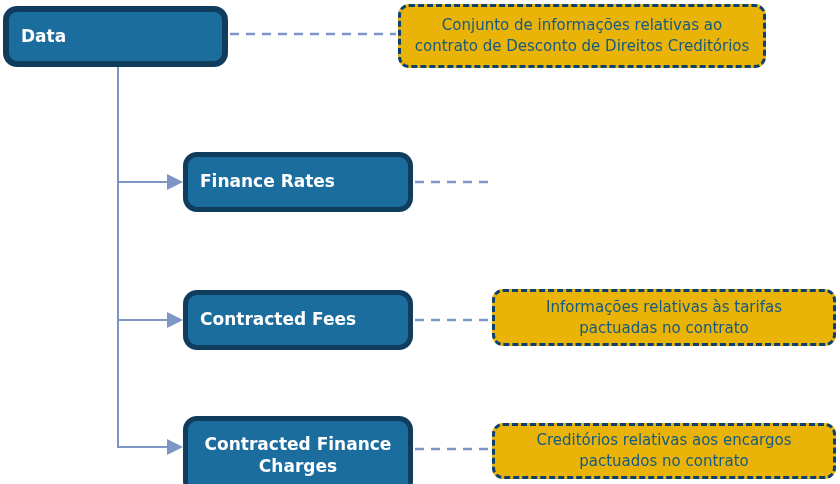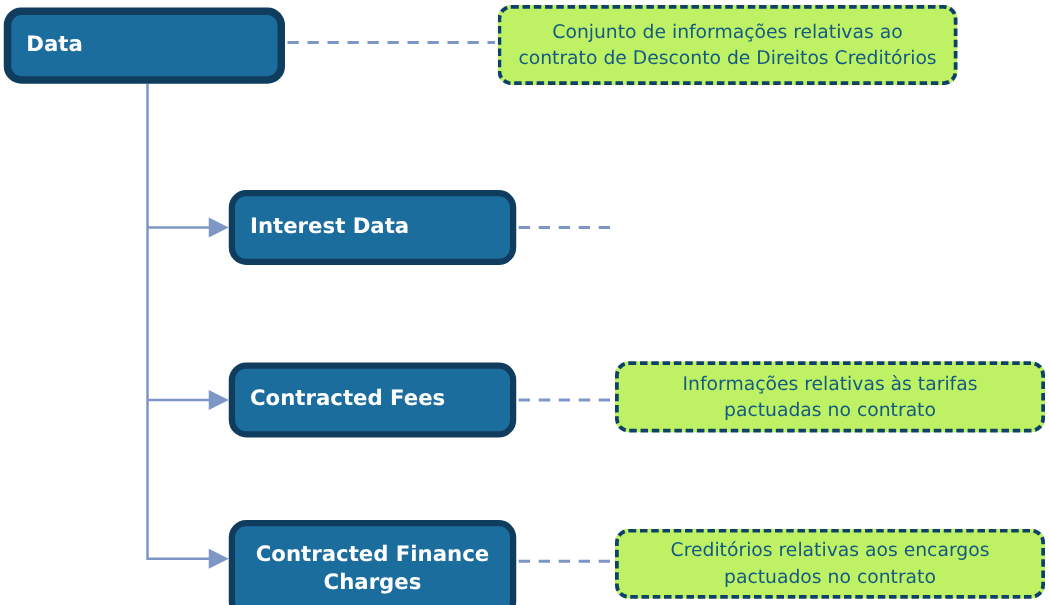--- a/index.html
+++ b/index.html
@@ -36,21 +36,21 @@
   }
   .node-root   { left: 3px;   top: 6px;   width: 225px; height: 61px; }
   .node-child  { left: 183px; width: 230px; border-width: 5px; }
   .node-interest { top: 152px; height: 60px; }
   .node-fees     { top: 290px; height: 60px; }
   .node-charges  { top: 416px; height: 79px; }
   .anno {
     position: absolute;
     z-index: 2;
     box-sizing: border-box;
-    background: #bef264;
+    background: #eab308;
     border: 3px dashed #0e4169;
     border-radius: 11px;
     color: #155a82;
     font-size: 15px;
     text-align: center;
     display: flex;
     align-items: center;
     justify-content: center;
     line-height: 1.38;
     padding: 3px 10px;
@@ -85,21 +85,21 @@
   </svg>
 
   <div class="node node-root">
     <span>Data</span>
   </div>
   <div class="anno anno-root">
     <span>Conjunto de informações relativas ao contrato de Desconto de Direitos Creditórios</span>
   </div>
 
   <div class="node node-child node-interest">
-    <span>Interest Data</span>
+    <span>Finance Rates</span>
   </div>
 
   <div class="node node-child node-fees">
     <span>Contracted Fees</span>
   </div>
   <div class="anno anno-side anno-fees">
     <span>Informações relativas às tarifas pactuadas no contrato</span>
   </div>
 
   <div class="node node-child node-charges">

